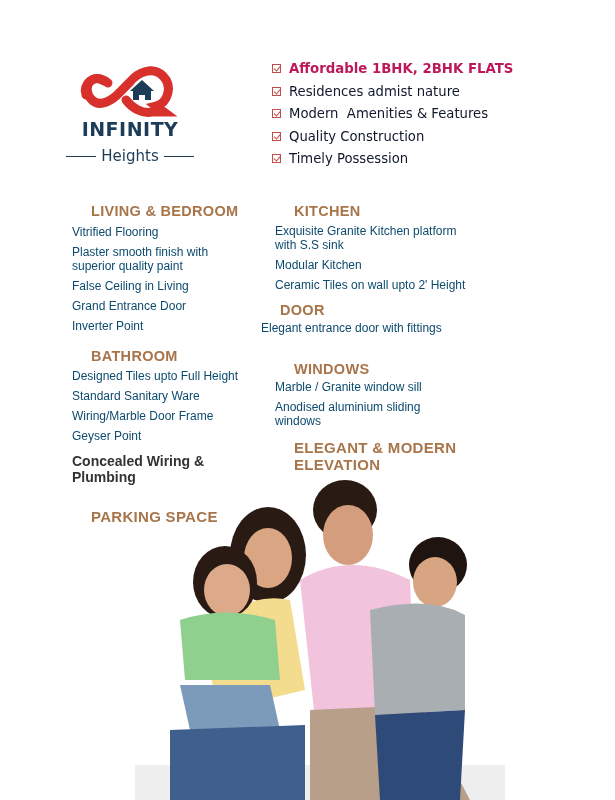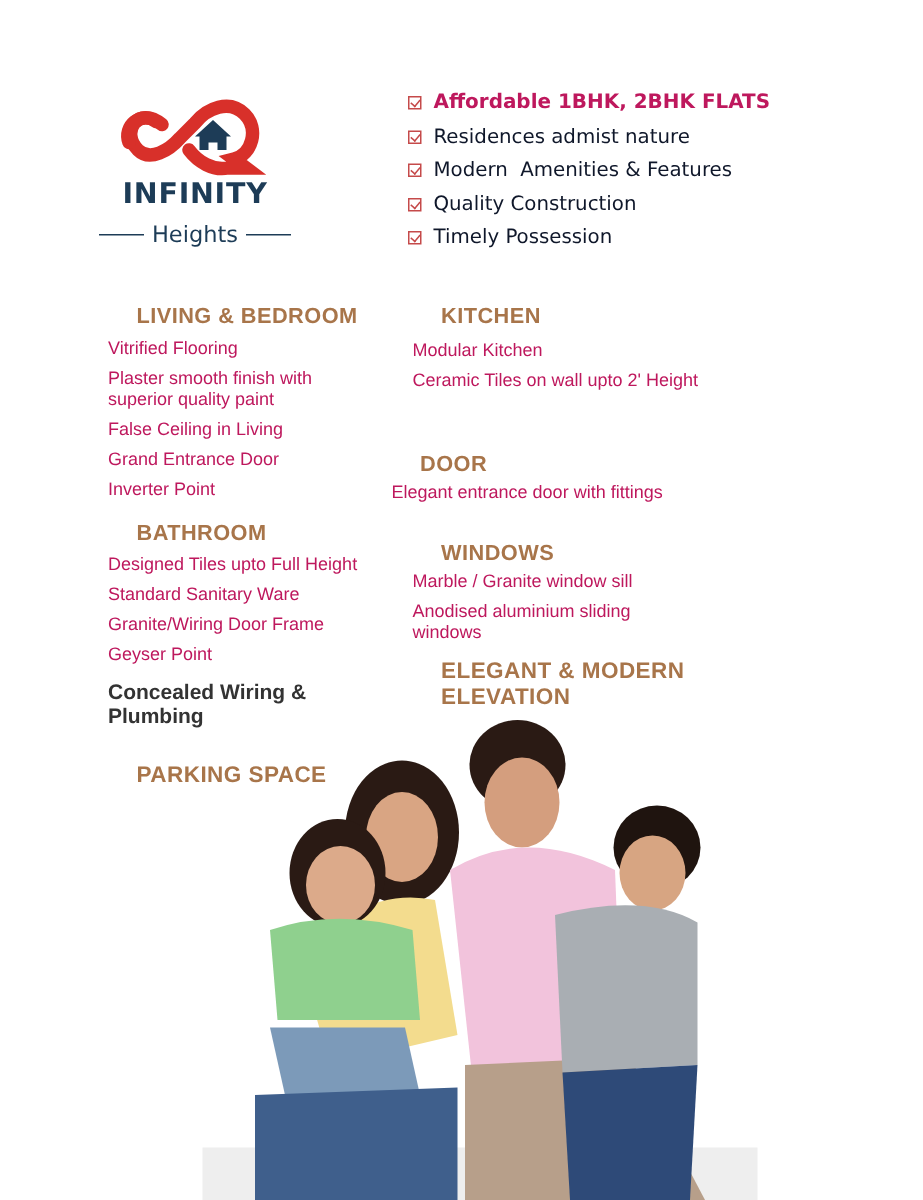--- a/index.html
+++ b/index.html
@@ -8,21 +8,21 @@
   .logo-word { position:absolute; left:60px; top:118px; width:140px; text-align:center; font-family:"DejaVu Sans", sans-serif; font-weight:bold; font-size:19px; color:#1d3c57; letter-spacing:0.5px; }
   .logo-sub { position:absolute; left:60px; top:147px; width:140px; display:flex; align-items:center; justify-content:center; gap:5px; font-family:"DejaVu Sans", sans-serif; font-size:15px; color:#1d3c57; }
   .logo-sub .line { width:30px; height:1px; background:#1d3c57; }
   .features { position:absolute; left:272px; top:56px; }
   .feat { display:flex; align-items:center; font-family:"DejaVu Sans", sans-serif; font-size:13.2px; color:#0f172a; height:22.5px; }
   .feat.first { font-weight:bold; color:#be185d; font-size:13.3px; height:24px; }
   .chk { width:9px; height:9px; border:1px solid #c54a4a; margin-right:8px; position:relative; box-sizing:border-box; flex:none; }
   .chk::after { content:""; position:absolute; left:2px; top:0px; width:3px; height:5px; border-right:1.2px solid #c54a4a; border-bottom:1.2px solid #c54a4a; transform:rotate(40deg); }
   .col { position:absolute; }
   .hd { font-weight:bold; color:#a8754a; font-size:14.5px; letter-spacing:0.3px; line-height:17px;margin-left:19px; }
-  .it { font-size:12px; color:#be185d; line-height:14px; margin-top:6px; }
+  .it { font-size:12px; color:#0c4a6e; line-height:14px; margin-top:6px; }
   .bold-item { font-weight:bold; font-size:14px; color:#333; line-height:16px; }
   .photo { position:absolute; left:130px; top:470px; width:380px; height:330px; }
 </style>
 </head>
 <body>
 
 <svg class="logo" viewBox="0 0 150 120">
   <path d="M50 35 C 34 22, 22 40, 34 52 C 42 60, 55 52, 62 44 L 72 34 C 80 24, 95 18, 105 28 C 115 38, 110 55, 98 58 L 106 64 L 94 64 C 84 66, 74 60, 68 52" fill="none" stroke="#d8302a" stroke-width="9" stroke-linecap="round"></path>
   <path d="M28 47 C 24 36, 36 26, 46 33" fill="none" stroke="#d8302a" stroke-width="9" stroke-linecap="round"></path>
   <polygon points="84,32 96,43 93,43 93,52 87,52 87,47 81,47 81,52 75,52 75,43 72,43" fill="#1d3c57"></polygon>
@@ -63,29 +63,30 @@
   <div class="it" style="width:160px">Plaster smooth finish with superior quality paint</div>
   <div class="it">False Ceiling in Living</div>
   <div class="it">Grand Entrance Door</div>
   <div class="it">Inverter Point</div>
 </div>
 
 <div class="col" style="left:72px; top:348px; width:190px;">
   <div class="hd">BATHROOM</div>
   <div class="it" style="margin-top:4px">Designed Tiles upto Full Height</div>
   <div class="it">Standard Sanitary Ware</div>
-  <div class="it">Granite/Wiring Door Frame</div>
+  <div class="it">Wiring/Marble Door Frame</div>
   <div class="it">Geyser Point</div>
 </div>
 
 <div class="col bold-item" style="left:72px; top:453px; width:150px;">Concealed Wiring &amp; Plumbing</div>
 <div class="col hd" style="left:72px; top:508px; font-size:15px;">PARKING SPACE</div>
 
 <div class="col" style="left:275px; top:203px; width:200px;">
   <div class="hd">KITCHEN</div>
+  <div class="it" style="margin-top:4px; width:190px">Exquisite Granite Kitchen platform with S.S sink</div>
   <div class="it">Modular Kitchen</div>
   <div class="it">Ceramic Tiles on wall upto 2' Height</div>
 </div>
 
 <div class="col" style="left:261px; top:302px; width:210px;">
   <div class="hd">DOOR</div>
   <div class="it" style="margin-top:2px">Elegant entrance door with fittings</div>
 </div>
 
 <div class="col" style="left:275px; top:361px; width:180px;">

